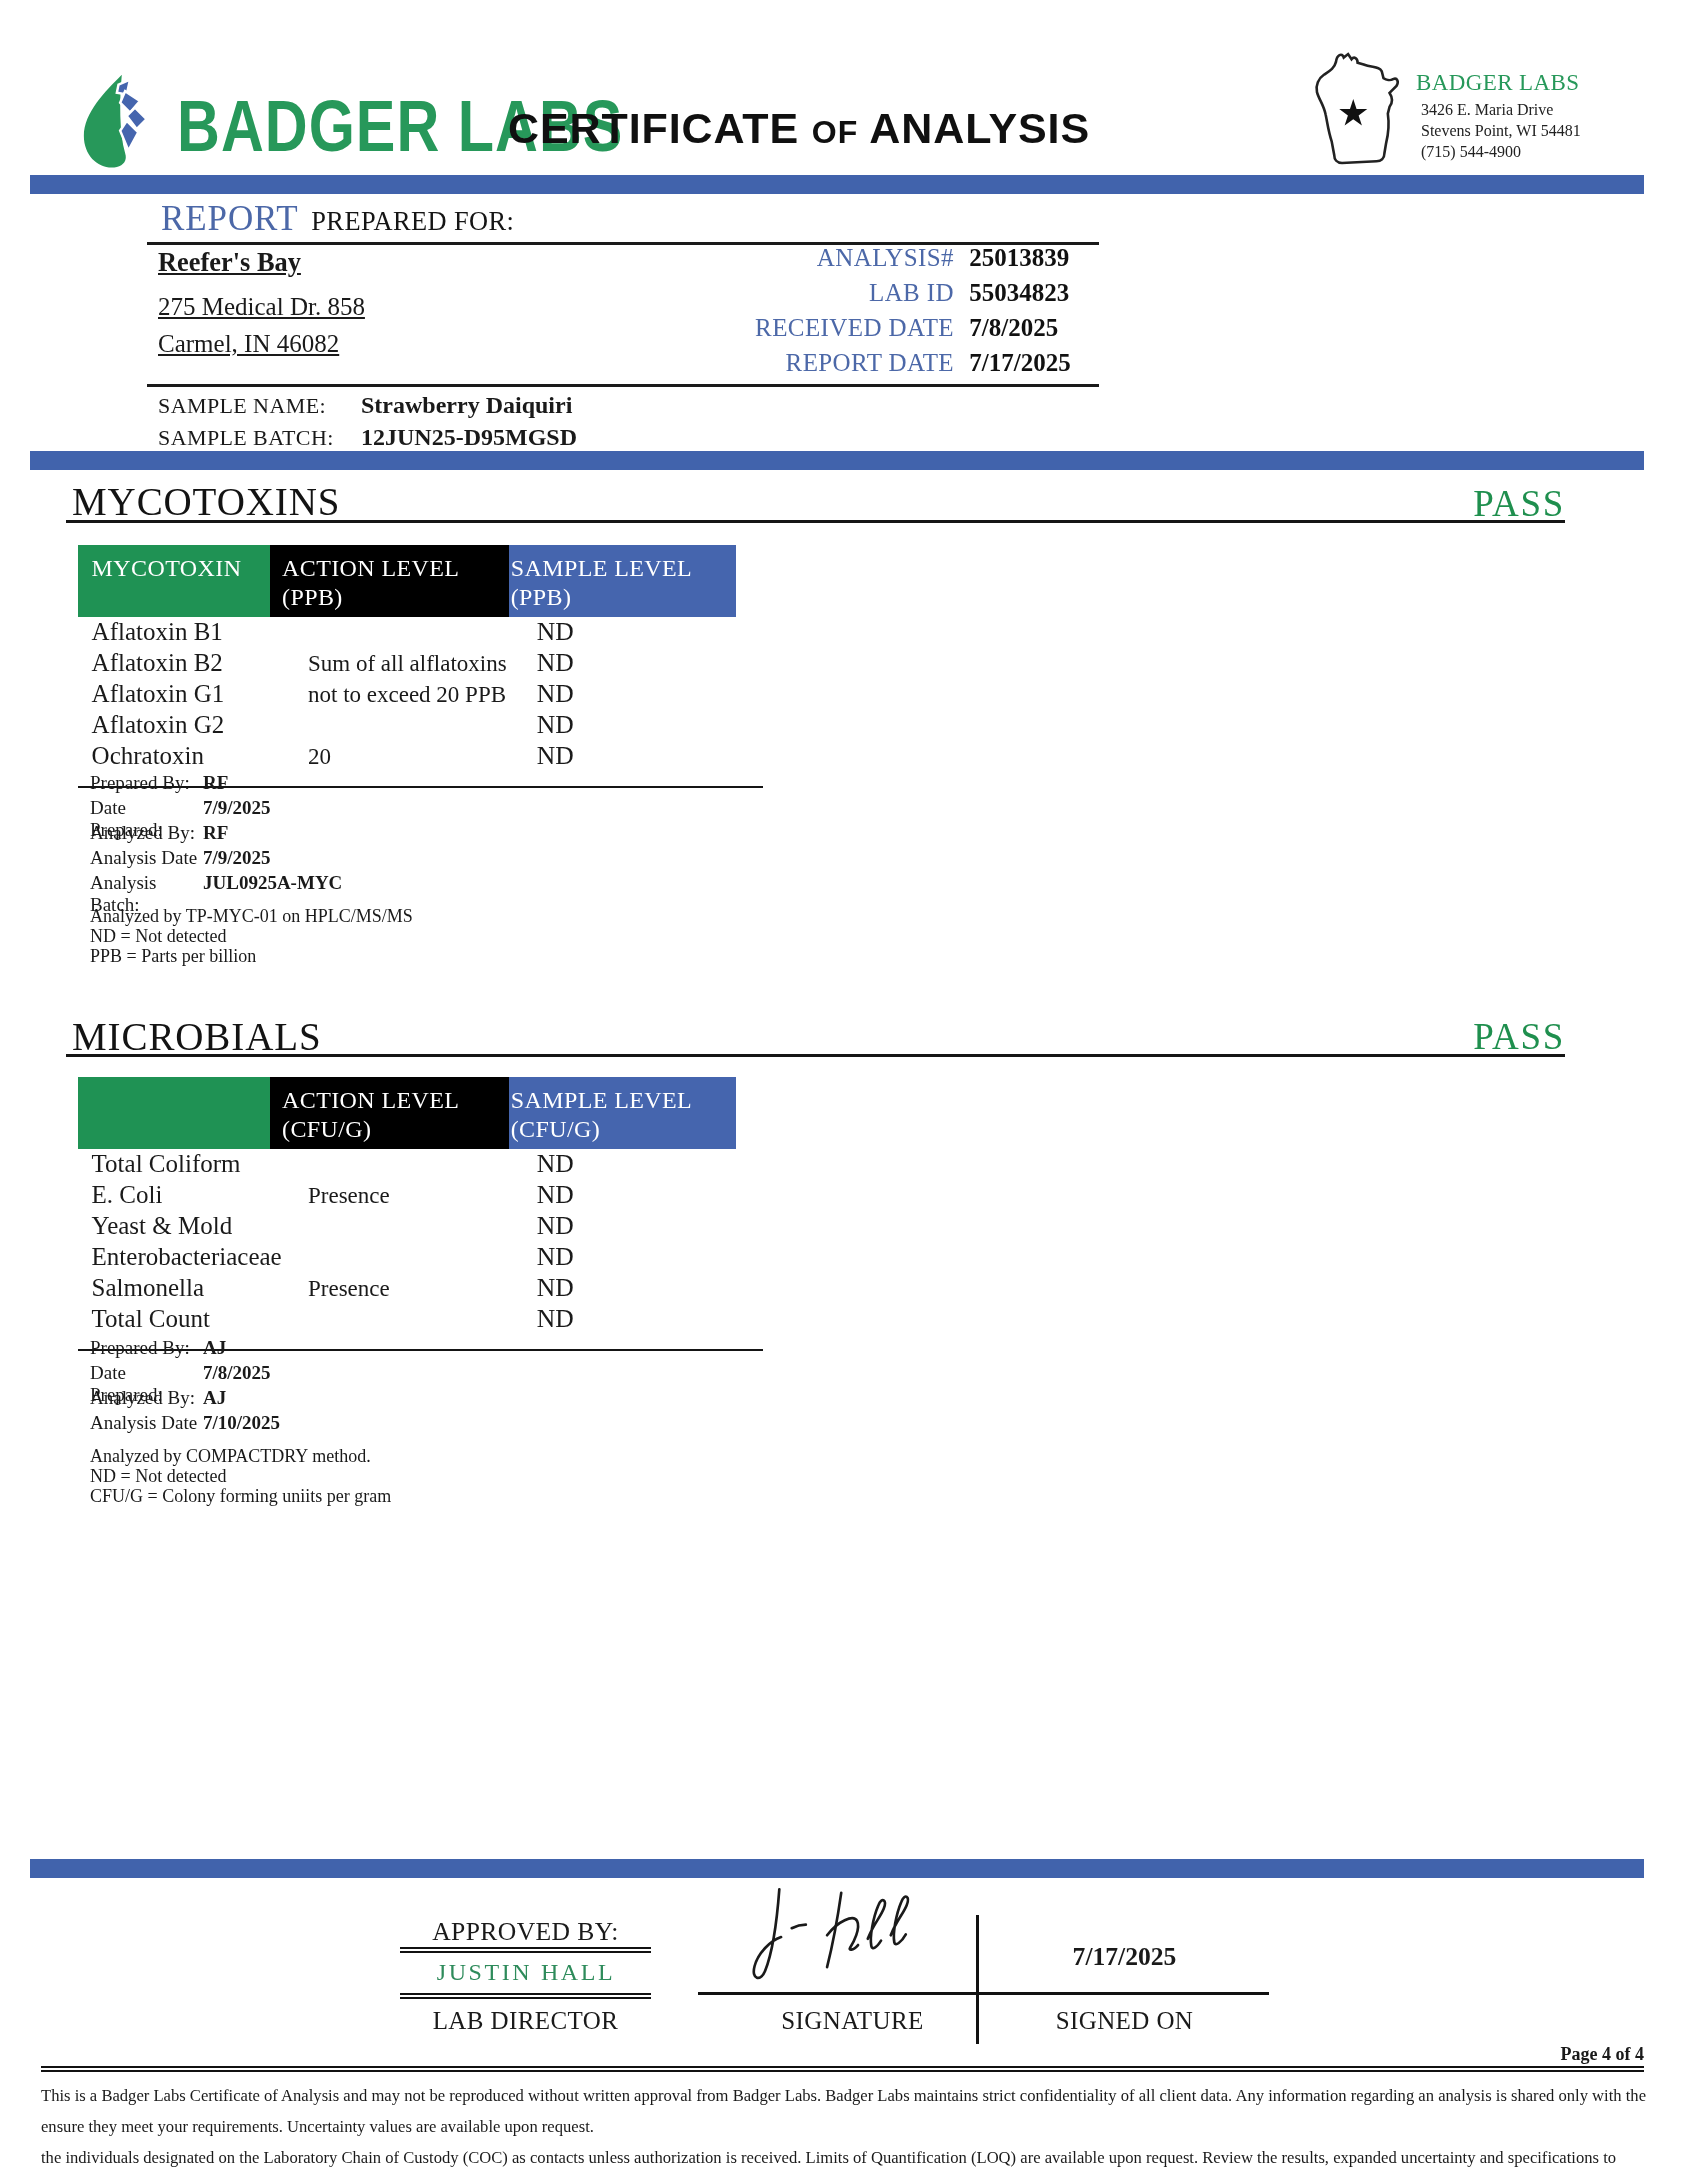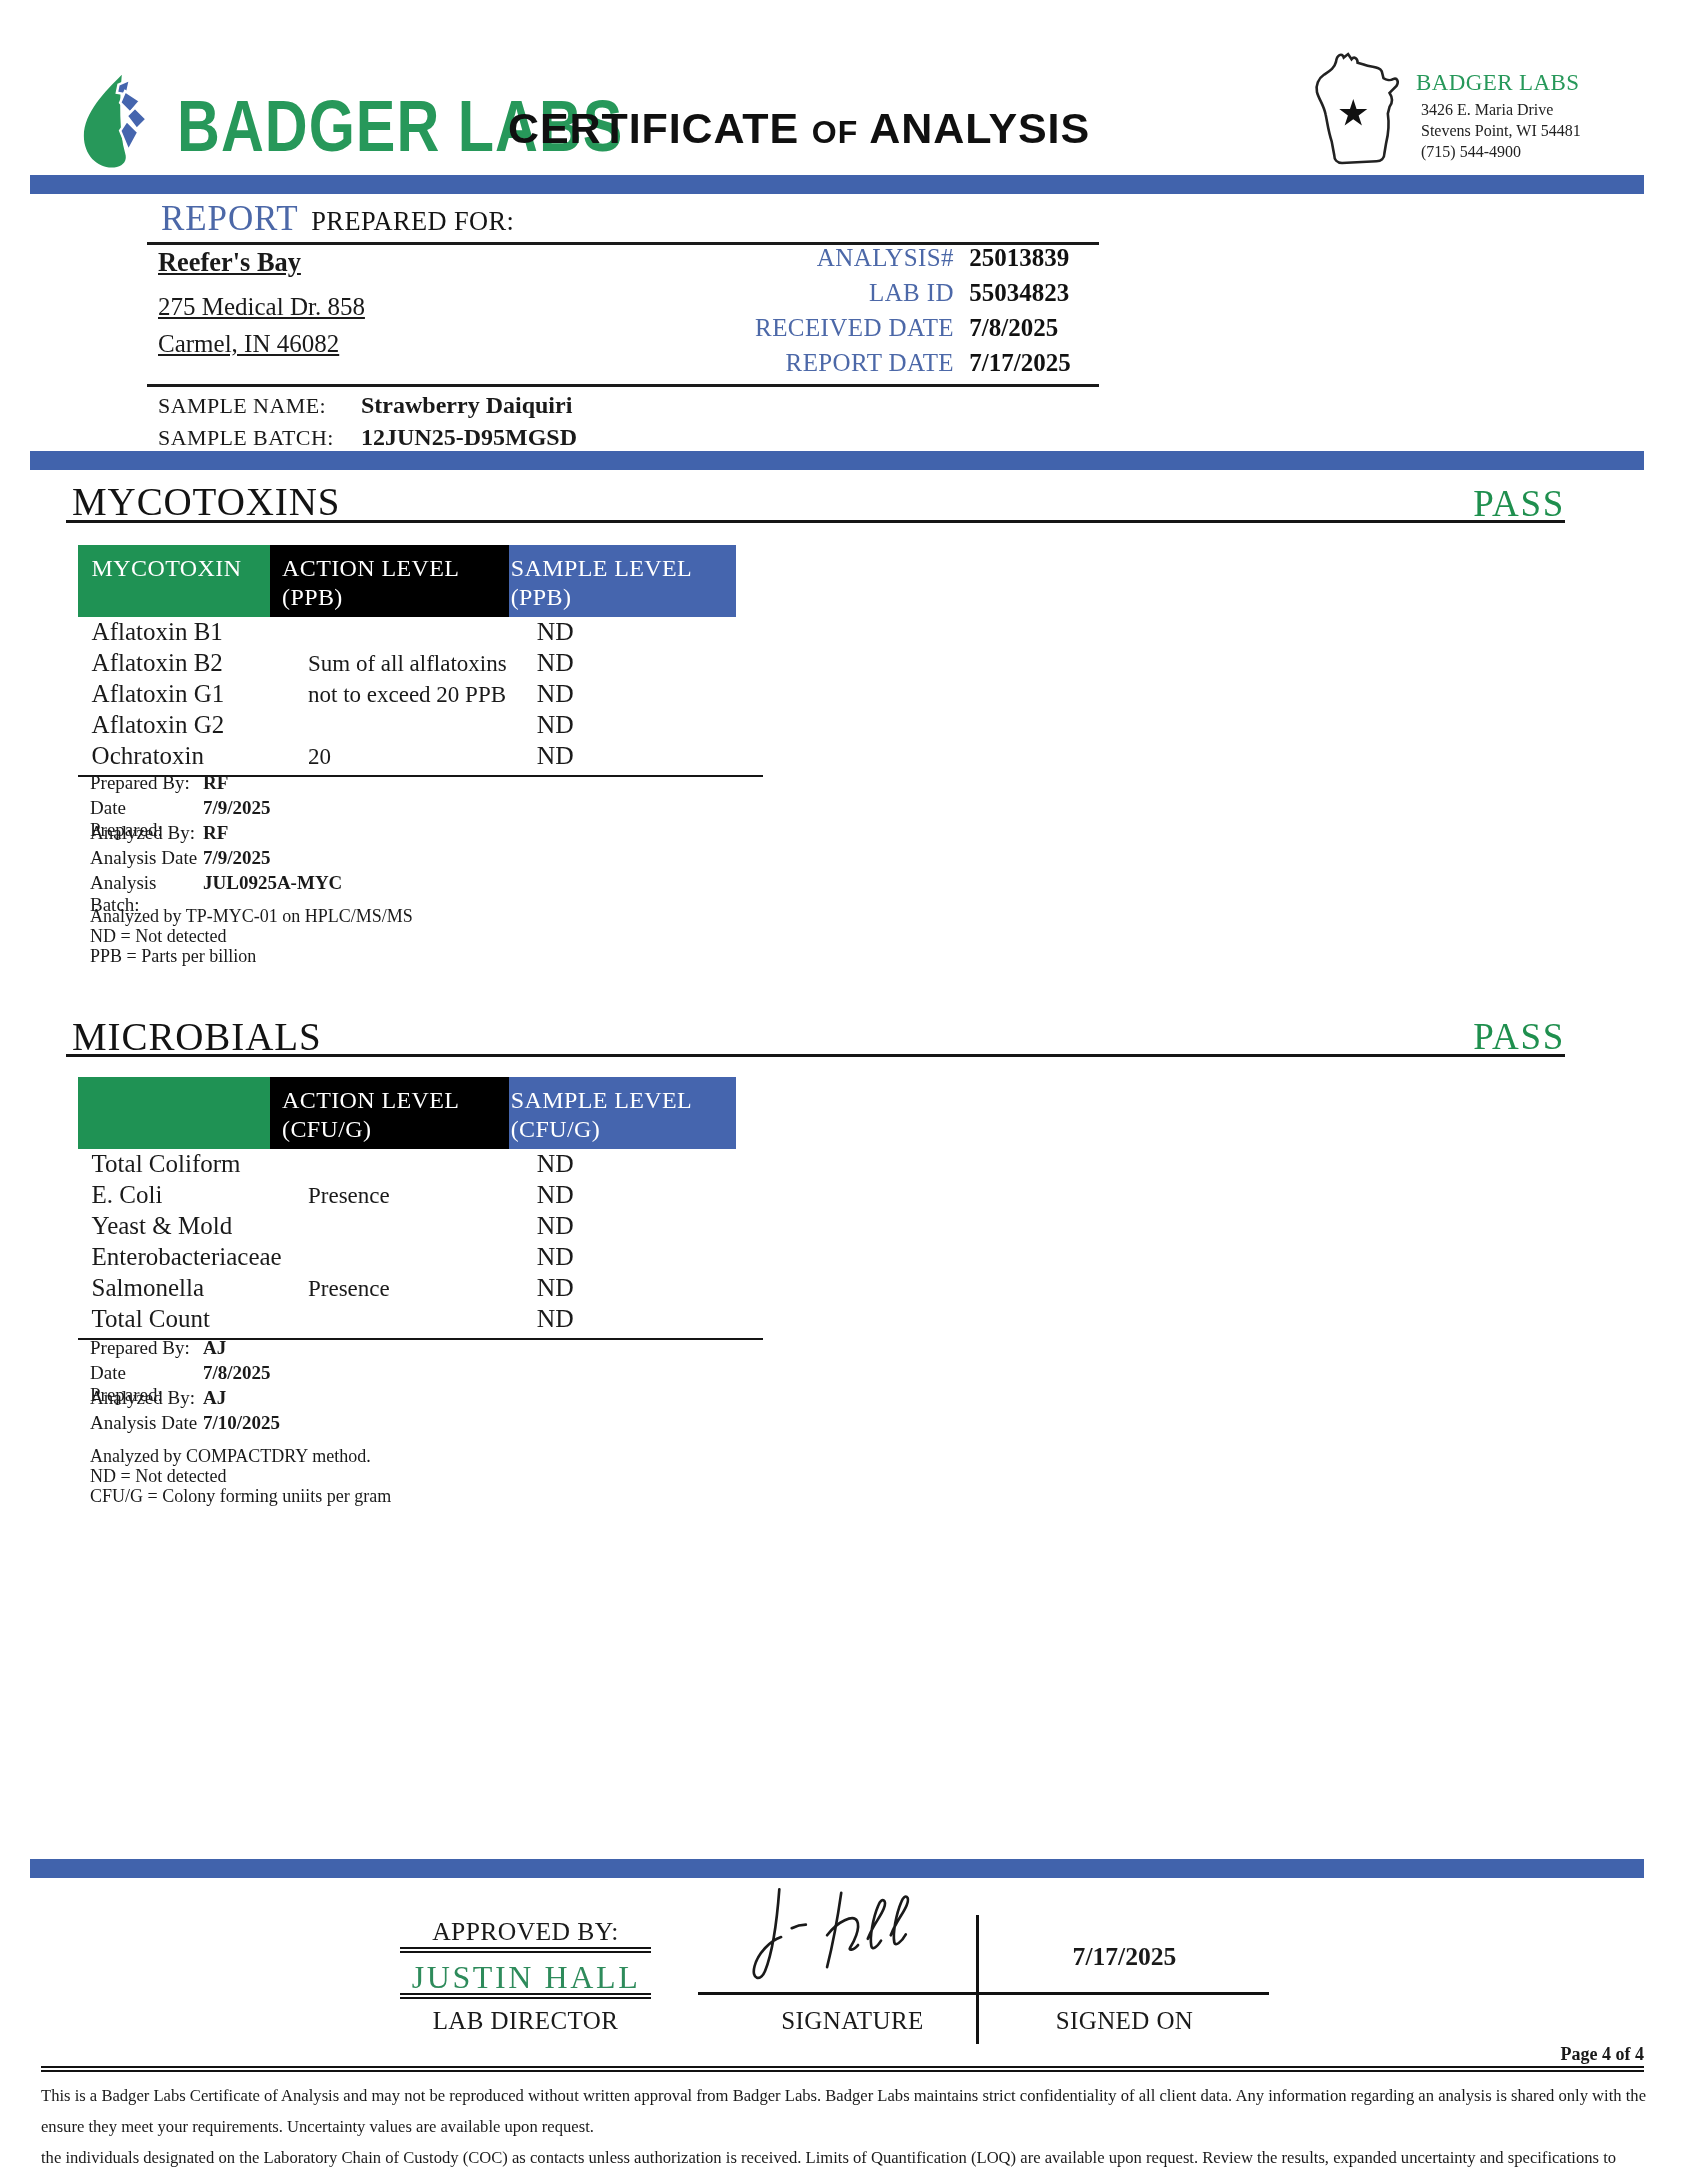--- a/index.html
+++ b/index.html
@@ -68,34 +68,34 @@
   .ctable { left: 78px; width: 685px; }
   .thead { display: flex; height: 72px; color: #fff; }
   .thead .c1 { width: 192px; background: #1F9254; padding: 8.5px 0 0 13.6px; }
   .thead .c2 { width: 239px; background: #000000; padding: 8.5px 0 0 12px; }
   .thead .c3 { width: 227px; background: #4565AE; padding: 8.5px 0 0 1.7px; }
   .thead span { display: block; font-size: 24px; line-height: 29px; letter-spacing: 0.4px; }
   .trow { display: flex; height: 31px; align-items: baseline; }
   .trow .c1 { width: 218px; padding-left: 13.6px; font-size: 25px; }
   .trow .c2 { width: 239px; padding-left: 12px; font-size: 23px; }
   .trow .c3 { width: 227px; padding-left: 1.7px; font-size: 25.6px; }
-  .tbody { border-bottom: 2.6px solid #151515; padding-bottom: 3px; }
+  .tbody { border-bottom: 2.6px solid #151515; padding-bottom: 14px; }
 
   .notes { left: 90px; }
   .note-row { height: 25px; display: flex; align-items: baseline; }
   .note-row .lbl { width: 113px; font-size: 19px; }
   .note-row .val { font-size: 19px; font-weight: 600; }
   .method-notes { left: 90px; font-size: 18px; line-height: 20px; }
 
   
   .ap-center { text-align: center; }
   .approved-by { left: 400px; top: 1917px; width: 251px; font-size: 25.6px; letter-spacing: 0.4px; }
   .dline { left: 400px; width: 251px; border-bottom: 6.8px double #111; height: 0; }
   .dline1 { top: 1947px; } .dline2 { top: 1993px; }
-  .approver { left: 394px; top: 1959px; width: 264px; font-size: 32px; letter-spacing: 2.6px; color: #2E8B5B; white-space: nowrap; }
+  .approver { left: 394px; top: 1959px; width: 264px; font-size: 24px; letter-spacing: 2.6px; color: #2E8B5B; white-space: nowrap; }
   .role { left: 400px; top: 2007px; width: 251px; font-size: 25px; letter-spacing: 0.4px; }
   .sig-svg { left: 728px; top: 1882px; width: 230px; height: 111px; }
   .sig-line { left: 698px; top: 1992px; width: 571px; height: 3.4px; background: #111; }
   .vdivider { left: 976px; top: 1915px; width: 2.6px; height: 129px; background: #111; }
   .signed-date { left: 1005px; top: 1942px; width: 239px; font-size: 25.6px; font-weight: 700; }
   .sig-label { left: 733px; top: 2007px; width: 239px; font-size: 25px; letter-spacing: 0.4px; }
   .signedon-label { left: 1005px; top: 2007px; width: 239px; font-size: 25px; letter-spacing: 0.4px; }
 
   
   .page-num { left: 1388px; top: 2044px; width: 256px; text-align: right; font-size: 18px; font-weight: 600; }

